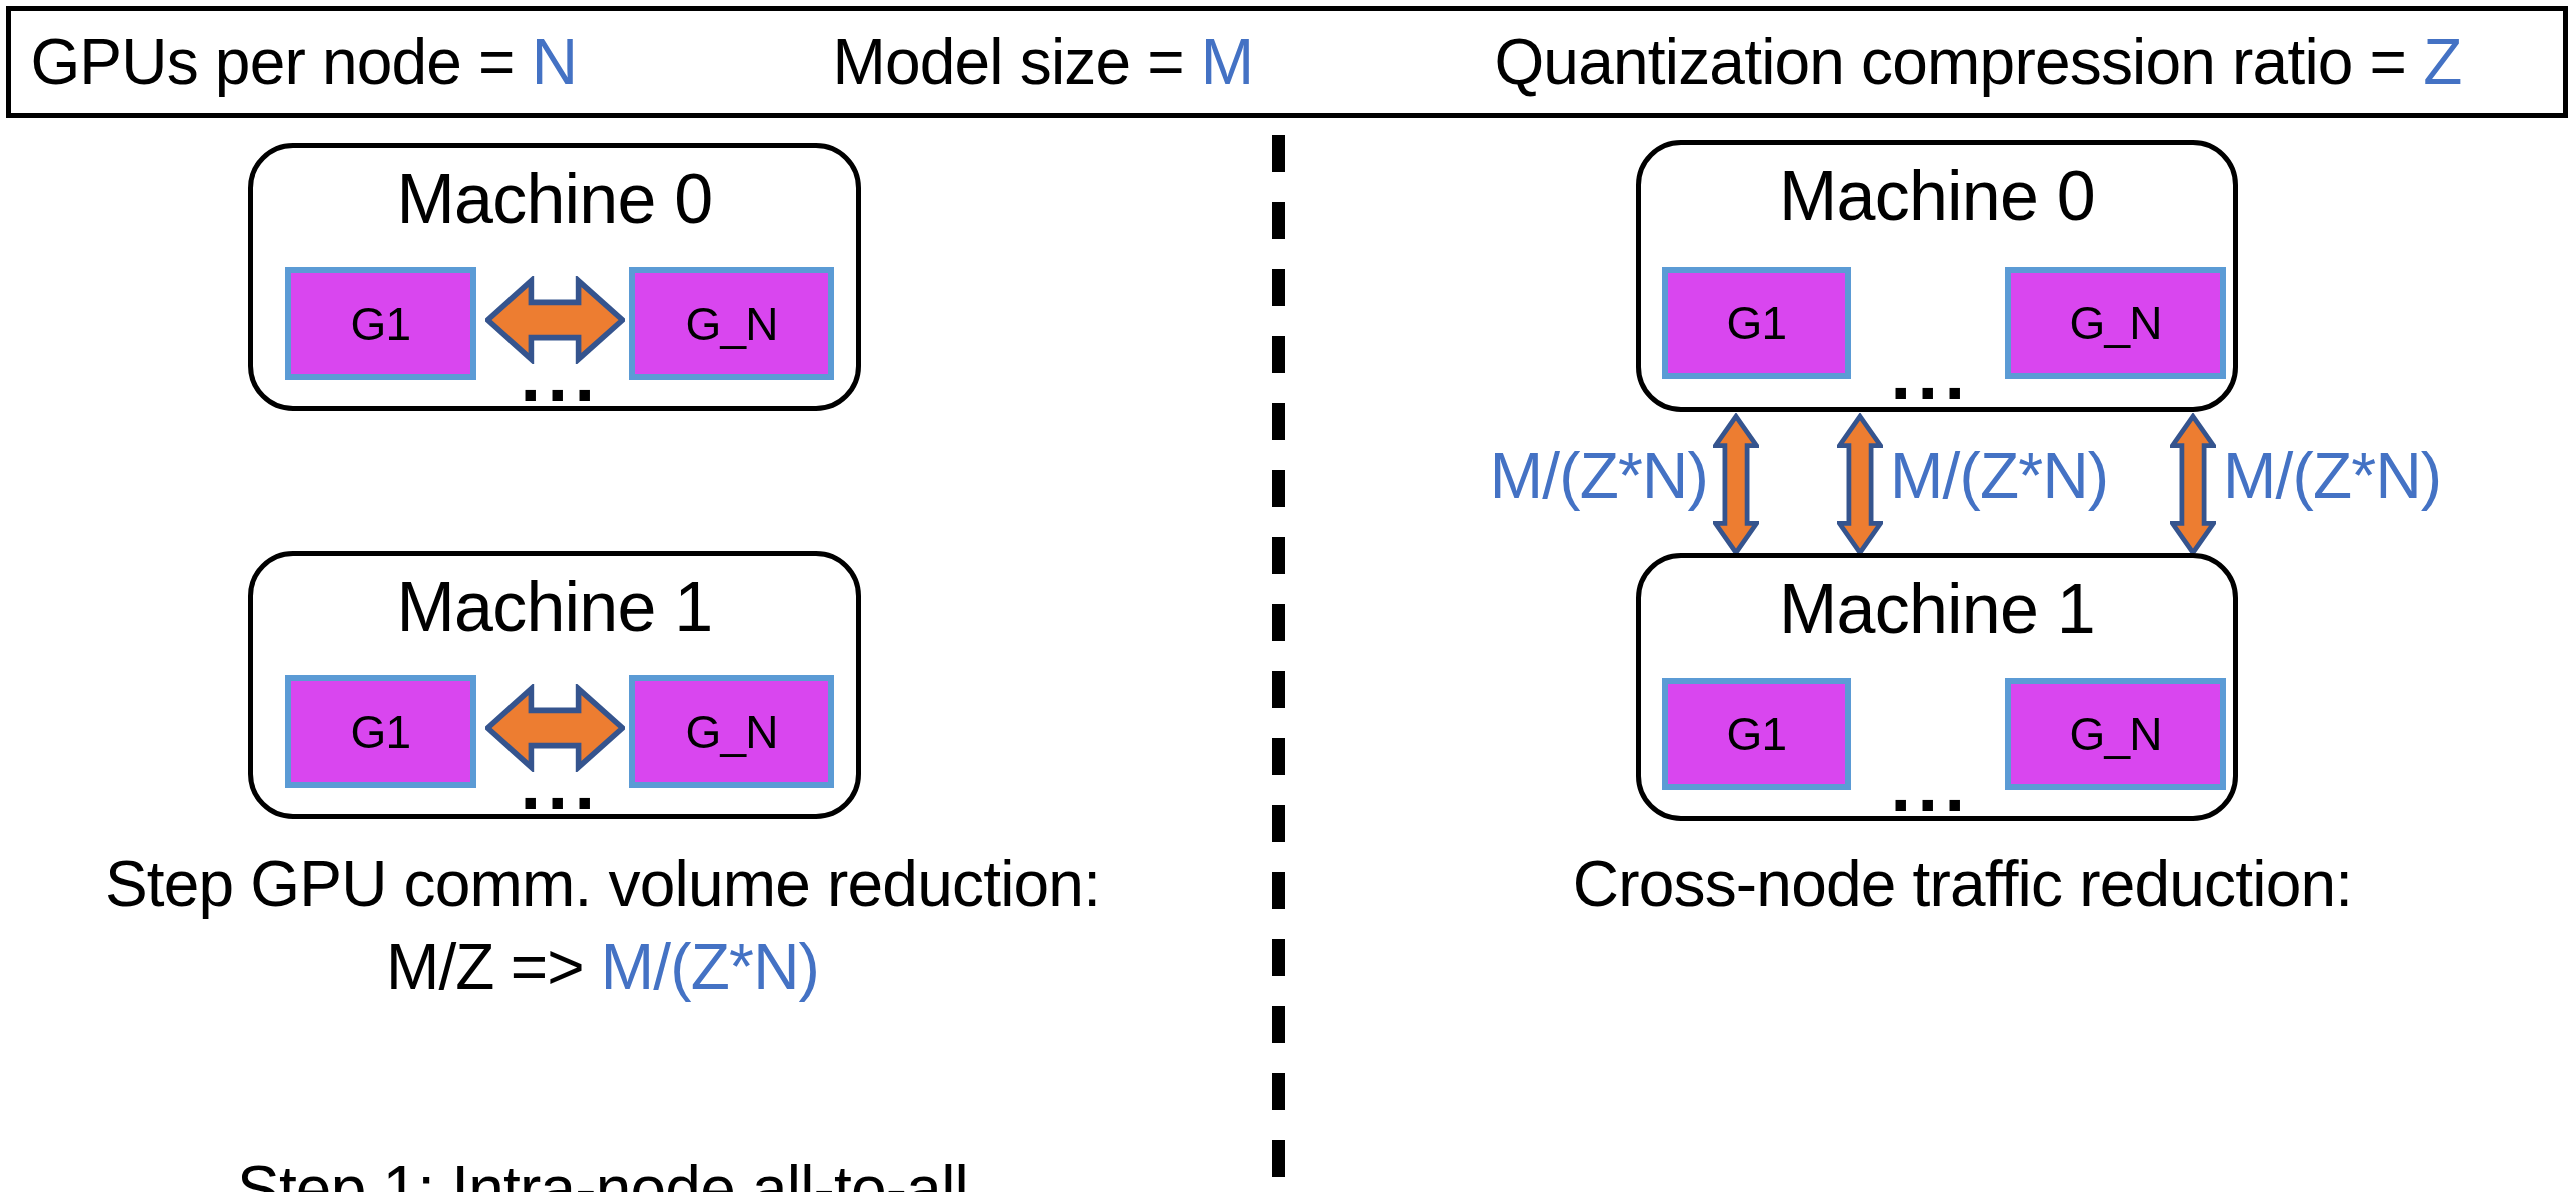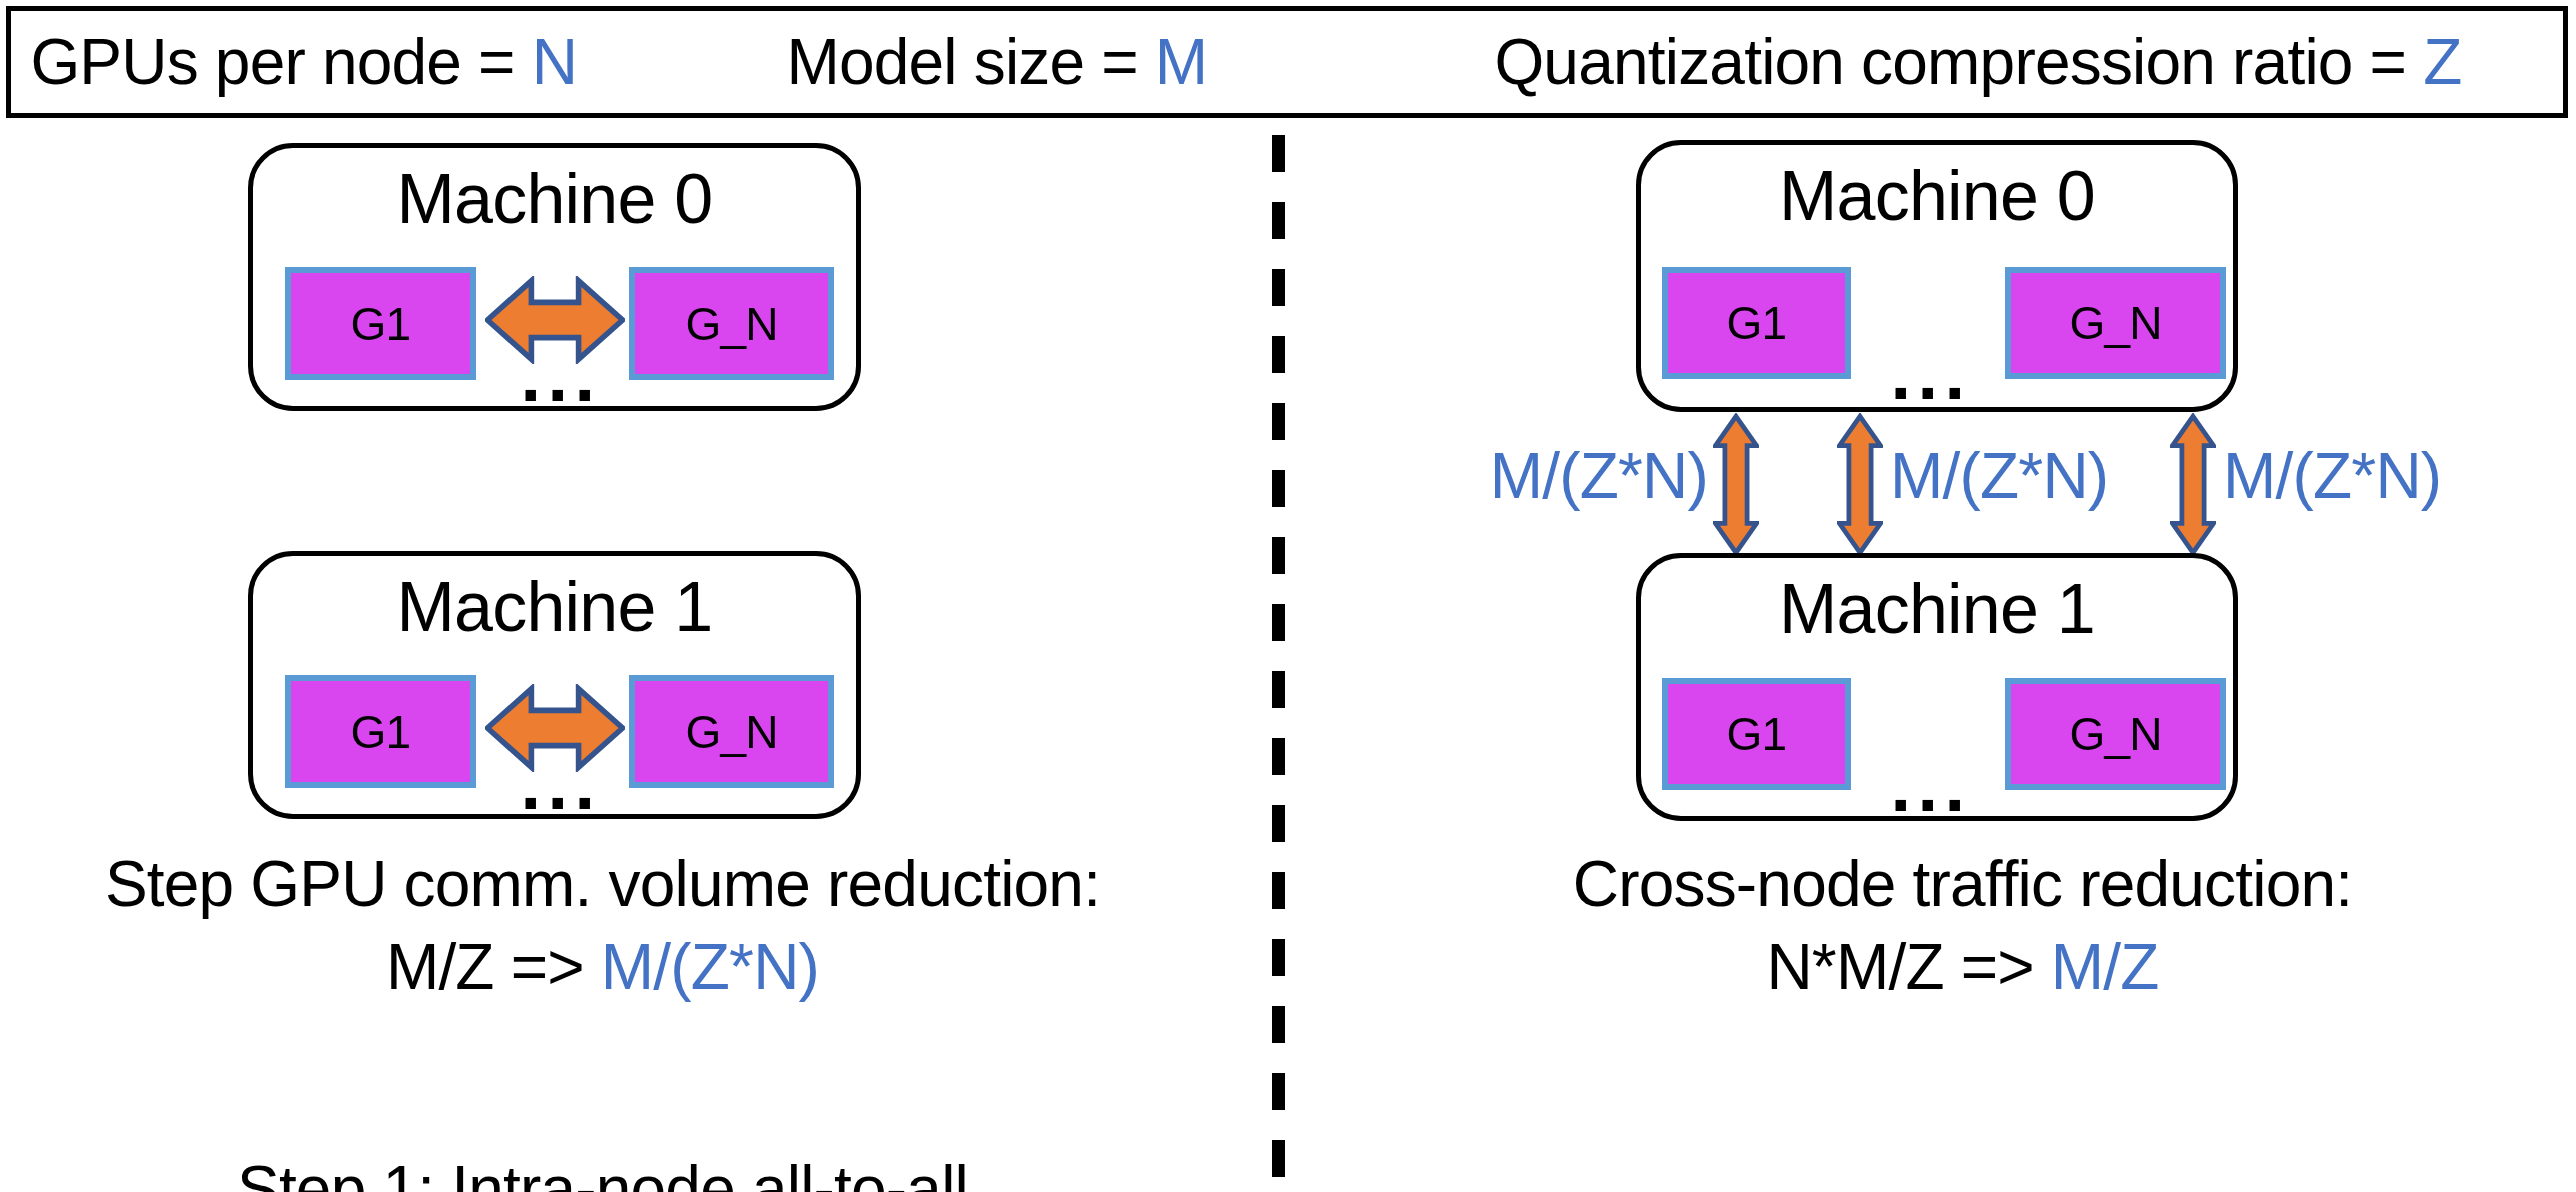--- a/index.html
+++ b/index.html
@@ -35,21 +35,21 @@
   .reduction{position:absolute;text-align:center;font-size:64px;line-height:1.3;}
   .caption{position:absolute;text-align:center;font-size:64px;white-space:nowrap;margin-top:48px;}
 </style>
 </head>
 <body>
 
 <div id="canvas">
 
   <div id="banner">
     <span class="banner-item" style="left:19px"><span>GPUs per node = </span><span class="blue">N</span></span>
-    <span class="banner-item" style="left:775px"><span>Model size = </span><span class="blue">M</span></span>
+    <span class="banner-item" style="left:821px"><span>Model size = </span><span class="blue">M</span></span>
     <span class="banner-item" style="left:1483px"><span>Quantization compression ratio = </span><span class="blue">Z</span></span>
   </div>
 
   <div id="divider"></div>
 
   <div class="machine" style="left:248px;top:143px;width:613px;height:268px">
     <div class="machine-title">Machine 0</div>
     <div class="gpu-box" style="left:32px;top:119px;width:191px;height:113px">
         <span>G1</span>
       </div>
@@ -114,18 +114,17 @@
         <span>G1</span>
       </div>
     <div class="gpu-box" style="left:364px;top:120px;width:221px;height:112px">
         <span>G_N</span>
       </div>
     <div class="dots" style="left:230px;top:191px;width:120px">...</div>
   </div>
 
   <div class="reduction" style="left:1482px;top:843px;width:961px">
     <div>Cross-node traffic reduction:</div>
-    <div><span>N*M/Z =&gt; </span><span class="blue">M/Z</span></div>
   </div>
 
 
 </div>
 
 
 </body></html>

